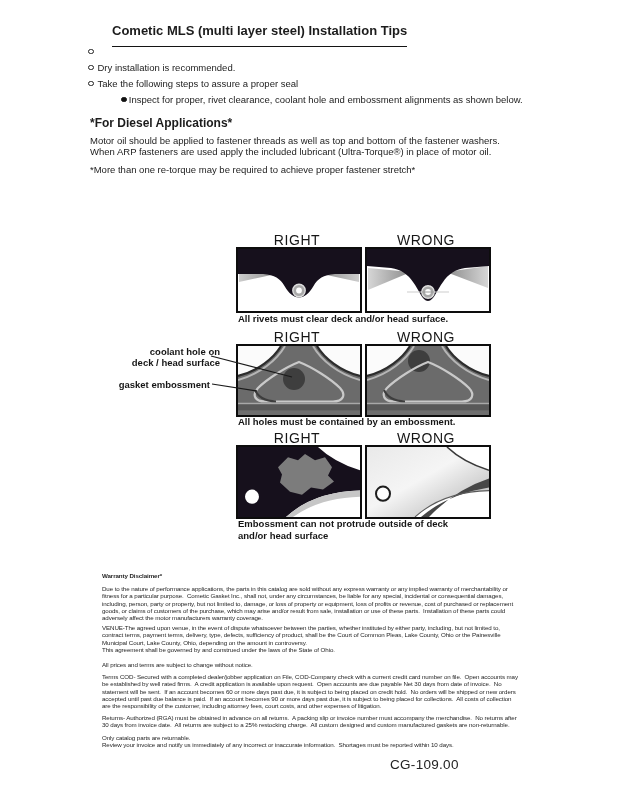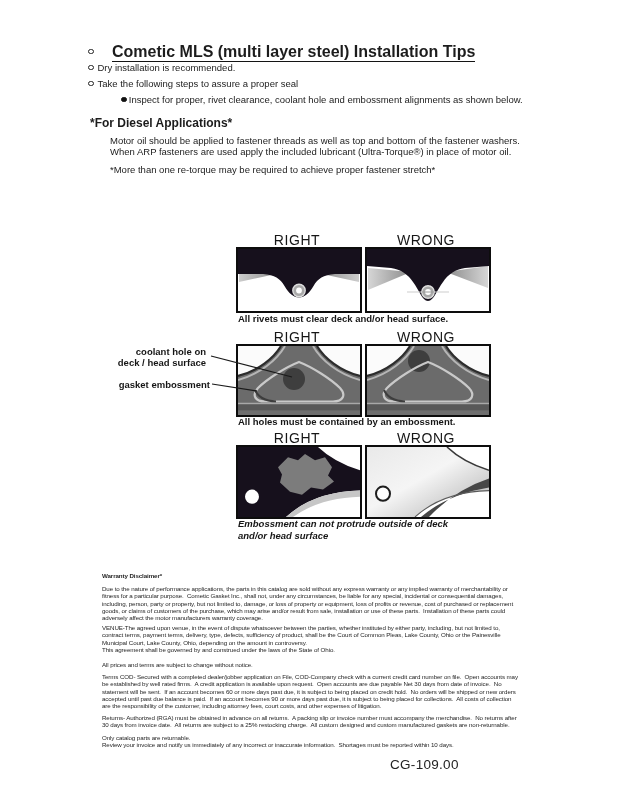--- a/index.html
+++ b/index.html
@@ -2,33 +2,33 @@
 <html><head>
 <meta charset="utf-8">
 <style>
   html,body{margin:0;padding:0;background:#fff;}
   .page{
     position:relative;width:618px;height:800px;background:#ffffff;
     font-family:"Liberation Sans", sans-serif;color:#1c1c1c;overflow:hidden;
   }
   
   .title{
-    position:absolute;left:112px;top:23px;font-size:16px;font-weight:bold;
-    letter-spacing:0;border-bottom:1.6px solid #141414;padding-bottom:0;white-space:nowrap;margin-top:20px;
+    position:absolute;left:112px;top:23px;font-size:13px;font-weight:bold;
+    letter-spacing:0;border-bottom:1.6px solid #141414;padding-bottom:8px;white-space:nowrap;
   }
   
   .bullets{position:absolute;left:88px;top:45px;width:440px;}
   .b-row{display:flex;align-items:flex-start;height:16px;line-height:13px;font-size:9.5px;white-space:pre-wrap;}
   .b-row.sub{height:12.5px;margin-left:33px;}
   .b-dot{flex:0 0 auto;width:3.5px;height:3.5px;border:1px solid #222;border-radius:50%;margin:3.5px 4px 0 0;}
   .b-dot.filled{background:#111;border-color:#111;width:3.8px;height:3.8px;margin-right:2px;}
   
   .diesel{position:absolute;left:90px;top:117px;width:440px;}
   .d-head{font-size:12px;font-weight:bold;line-height:13px;}
-  .d-para{font-size:9.5px;line-height:10.8px;white-space:pre-wrap;margin-top:7px;margin-left:20px;}
+  .d-para{font-size:9.5px;line-height:10.8px;white-space:pre-wrap;margin-top:7px;}
   .d-para.first{margin-top:6px;}
   
   .dg-label{position:absolute;width:122px;text-align:center;font-size:14px;letter-spacing:0.6px;color:#161616;}
   .panel{position:absolute;border:2px solid #0d0d0d;background:#fff;}
   .panel svg{display:block;width:100%;height:100%;}
   .dg-caption{position:absolute;font-size:9.5px;font-weight:bold;line-height:11.5px;white-space:pre-wrap;color:#161616;}
   .side-label{position:absolute;width:120px;text-align:right;font-size:9.5px;font-weight:bold;line-height:11px;white-space:pre-wrap;color:#161616;}
   .leader{position:absolute;pointer-events:none;}
   
   .warranty{position:absolute;left:102px;top:572px;width:418px;font-size:6.2px;line-height:7.2px;letter-spacing:-0.1px;color:#262626;}
@@ -115,21 +115,21 @@
       <circle cx="61" cy="43" r="2.9" fill="#ffffff"></circle>
       <line x1="55" y1="43" x2="67" y2="43" stroke="#9c9c9c" stroke-width="1"></line>
     </svg>
   </div>
 
   <div class="dg-caption" style="left:238px;top:313px;">All rivets must clear deck and/or head surface.</div>
 
   <div class="dg-label" style="left:236px;top:329px;">RIGHT</div>
   <div class="dg-label" style="left:365px;top:329px;">WRONG</div>
 
-  <div class="side-label" style="left:86px;top:346px;">coolant hole on
+  <div class="side-label" style="left:100px;top:346px;">coolant hole on
 deck / head surface</div>
   <div class="side-label" style="left:90px;top:379px;">gasket embossment</div>
 
   <div class="panel" style="left:236px;top:344px;width:122px;height:69px;">
     <svg viewBox="0 0 122 69" preserveAspectRatio="none">
       <rect x="0" y="0" width="122" height="69" fill="#6b6b6b"></rect>
       <path d="M47,0 C39,14 22,28 0,34" stroke="#b6b6b6" stroke-width="2" fill="none"></path>
       <path d="M0,0 L43,0 C36,12 20,25 0,30 Z" fill="#fbfbfb"></path>
       <path d="M43,0 C36,12 20,25 0,30" stroke="#2c2c2c" stroke-width="2.2" fill="none"></path>
       <path d="M75,0 C83,14 100,28 122,34" stroke="#b6b6b6" stroke-width="2" fill="none"></path>
@@ -193,21 +193,21 @@
       </defs>
       <rect x="0" y="0" width="122" height="69" fill="#ffffff"></rect>
       <path d="M0,0 L80,0 Q96,15 122,23 L122,43 Q76,44 48,69 L0,69 Z" fill="url(#silv)"></path>
       <path d="M80,0 Q96,15 122,23" stroke="#3a3a3a" stroke-width="1.6" fill="none"></path>
       <path d="M54,69 Q80,47 122,40 L122,31 Q88,42 62,69 Z" fill="#474747"></path>
       <path d="M48,69 Q76,44 122,43" stroke="#5a5a5a" stroke-width="1" fill="none"></path>
       <circle cx="16" cy="46" r="7" fill="#ffffff" stroke="#1e1e1e" stroke-width="2"></circle>
     </svg>
   </div>
 
-  <div class="dg-caption" style="left:238px;top:518px;font-style:italic;">Embossment can not protrude outside of deck
+  <div class="dg-caption" style="left:238px;top:518px;">Embossment can not protrude outside of deck
 and/or head surface</div>
 
   <div class="warranty">
     <div class="w-head">Warranty Disclaimer*</div>
     <div class="w-para" style="margin-top:6px;">Due to the nature of performance applications, the parts in this catalog are sold without any express warranty or any implied warranty of merchantability or
 fitness for a particular purpose.  Cometic Gasket Inc., shall not, under any circumstances, be liable for any special, incidental or consequential damages,
 including, person, party or property, but not limited to, damage, or loss of property or equipment, loss of profits or revenue, cost of purchased or replacement
 goods, or claims of customers of the purchase, which may arise and/or result from sale, installation or use of these parts.  Installation of these parts could
 adversely affect the motor manufacturers warranty coverage.</div>
     <div class="w-para" style="margin-top:3px;">VENUE-The agreed upon venue, in the event of dispute whatsoever between the parties, whether instituted by either party, including, but not limited to,

